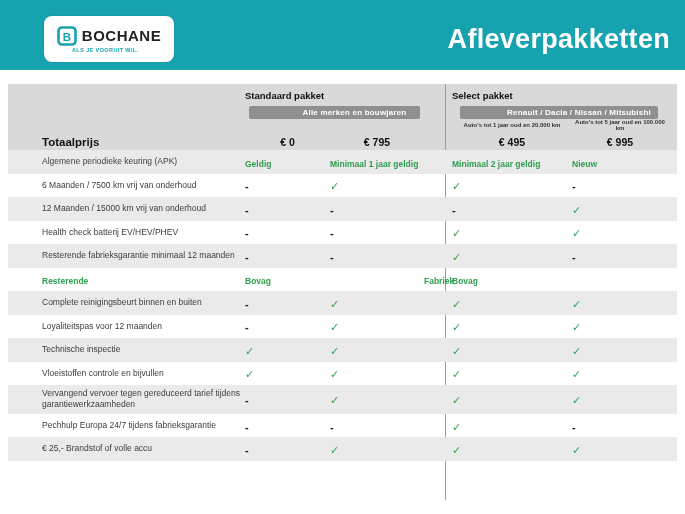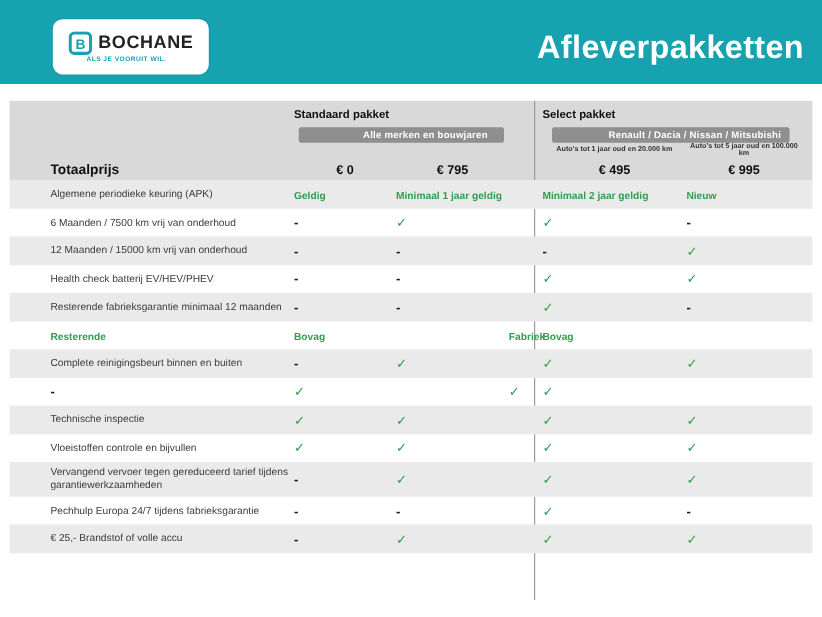--- a/index.html
+++ b/index.html
@@ -158,20 +158,21 @@
         <div class="flabel">Complete reinigingsbeurt binnen en buiten</div>
         <div class="fval"><span class="dash">-</span></div>
         <div class="fval"><span class="check">✓</span></div>
         <div></div>
         <div class="fval"><span class="check">✓</span></div>
         <div class="fval"><span class="check">✓</span></div>
         <div></div>
       </div>
       <div class="grid-row frow">
         <div></div>
+        <div class="flabel">Loyaliteitspas voor 12 maanden</div>
         <div class="fval"><span class="dash">-</span></div>
         <div class="fval"><span class="check">✓</span></div>
         <div></div>
         <div class="fval"><span class="check">✓</span></div>
         <div class="fval"><span class="check">✓</span></div>
         <div></div>
       </div>
       <div class="grid-row frow gray">
         <div></div>
         <div class="flabel">Technische inspectie</div>

